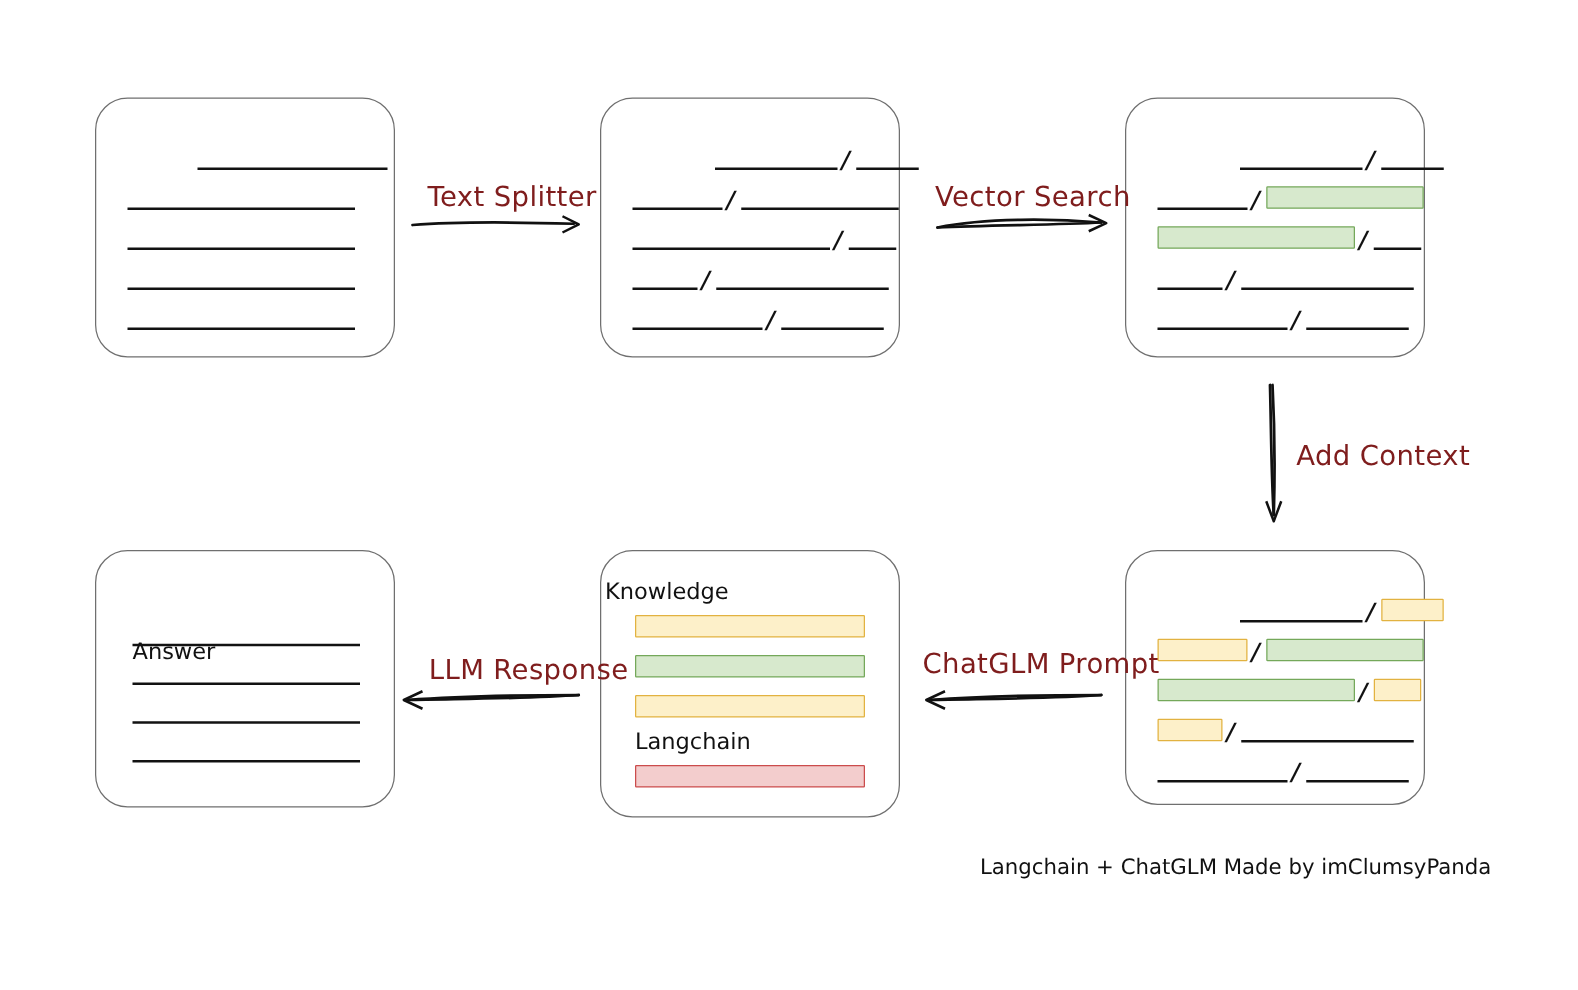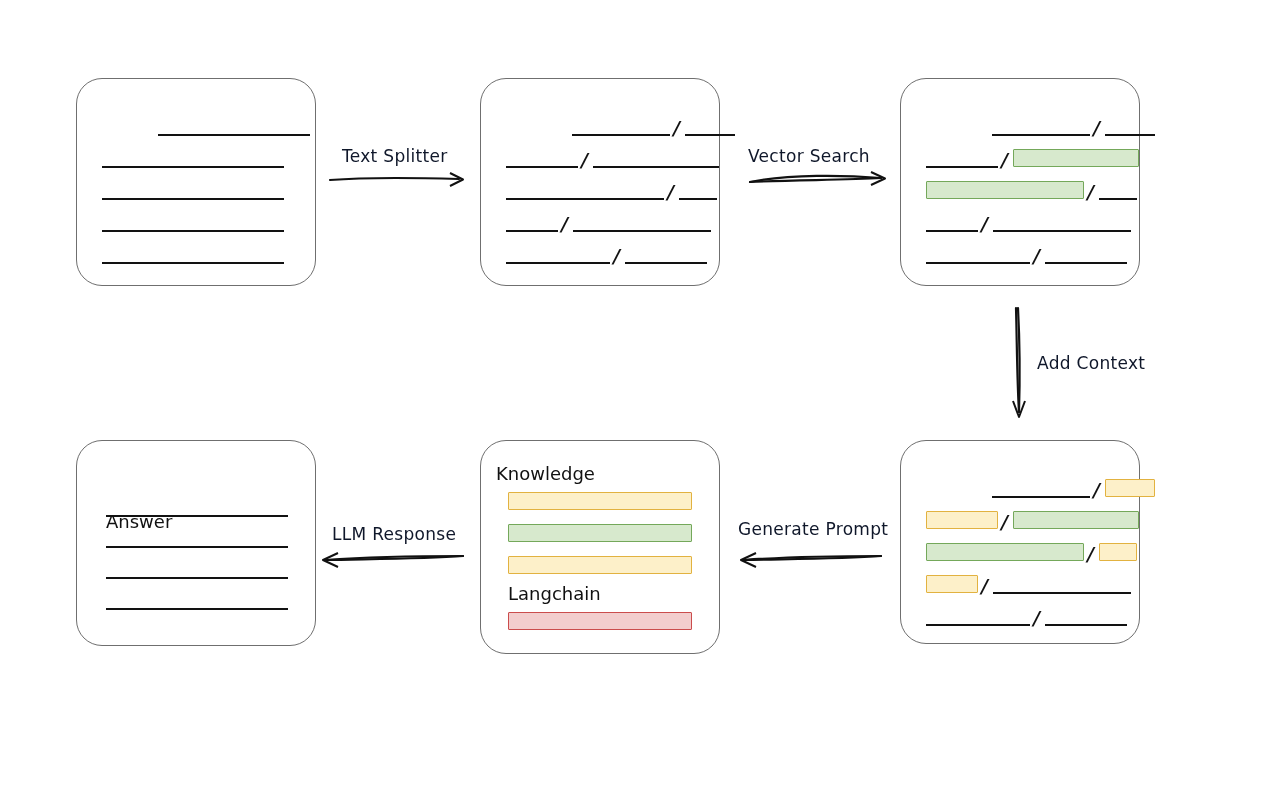--- a/index.html
+++ b/index.html
@@ -56,23 +56,23 @@
     box-sizing: border-box;
     border-radius: 1px;
   }
   .chip.green  { background: #d7e9cd; border: 1.6px solid #74a85a; }
   .chip.yellow { background: #fdf0c9; border: 1.6px solid #e2b240; }
   .chip.red    { background: #f3cdcd; border: 1.6px solid #cb4c4c; }
 
   
   .hand {
     position: absolute;
-    color: #0f172a;
-    font-family: "DejaVu Sans", sans-serif;
-    font-size: 17px;
+    color: #7f1d1d;
+    font-family: "DejaVu Sans", sans-serif;
+    font-size: 22px;
     letter-spacing: .3px;
     white-space: nowrap;
     user-select: none;
   }
   .box-title {
     position: absolute;
     color: #111111;
     font-family: "DejaVu Sans", sans-serif;
     font-size: 18px;
     white-space: nowrap;
@@ -100,25 +100,26 @@
   <div class="doc-box" style="left:480px; top:78px; width:240px; height:208px;"></div>
 
   <div class="doc-box" style="left:900px; top:78px; width:240px; height:208px;"></div>
 
   <div class="doc-box" style="left:900px; top:440px; width:240px; height:204px;"></div>
 
   <div class="doc-box" style="left:480px; top:440px; width:240px; height:214px;"></div>
 
   <div class="doc-box" style="left:76px; top:440px; width:240px; height:206px;"></div>
 
-  <div class="box-title" style="left:496px; top:463px;">Knowledge</div>
+  <div class="box-title" style="left:484px; top:463px;">Knowledge</div>
   <div class="box-title" style="left:508px; top:583px;">Langchain</div>
 
   <div class="box-title" style="left:106px; top:463px;margin-top:48px;">Answer</div>
 
+  <div class="footer-note" style="left:784px; top:684px;">Langchain + ChatGLM Made by imClumsyPanda</div>
 
   <svg class="arrow-svg" style="left:328px; top:170px;" width="140" height="22" viewBox="0 0 140 22">
     <path d="M2,10 C40,7 96,8 131,9" stroke="#111" stroke-width="2.2" fill="none" stroke-linecap="round"></path>
     <path d="M122,3 L135,9.5 L122,16" stroke="#111" stroke-width="2" fill="none" stroke-linejoin="round"></path>
   </svg>
   <div class="hand" style="left:342px; top:146px;">Text Splitter</div>
 
   <svg class="arrow-svg" style="left:748px; top:168px;" width="142" height="24" viewBox="0 0 142 24">
     <path d="M2,14 C42,6 96,7 133,10" stroke="#111" stroke-width="2.2" fill="none" stroke-linecap="round"></path>
     <path d="M2,14 C44,12 98,12 133,10" stroke="#111" stroke-width="2.2" fill="none" stroke-linecap="round"></path>
@@ -131,28 +132,28 @@
     <path d="M6,2 C7,40 7,74 9,106" stroke="#111" stroke-width="2.2" fill="none" stroke-linecap="round"></path>
     <path d="M3,95 L9,111 L15,95" stroke="#111" stroke-width="2" fill="none" stroke-linejoin="round"></path>
   </svg>
   <div class="hand" style="left:1037px; top:353px;">Add Context</div>
 
   <svg class="arrow-svg" style="left:738px; top:548px;" width="146" height="22" viewBox="0 0 146 22">
     <path d="M143,8 C104,11 46,11 6,12" stroke="#111" stroke-width="2.2" fill="none" stroke-linecap="round"></path>
     <path d="M143,8 C104,8 46,9 6,12" stroke="#111" stroke-width="2.2" fill="none" stroke-linecap="round"></path>
     <path d="M18,5 L3,12 L18,19" stroke="#111" stroke-width="2" fill="none" stroke-linejoin="round"></path>
   </svg>
-  <div class="hand" style="left:738px; top:519px;">Generate Prompt</div>
+  <div class="hand" style="left:738px; top:519px;">ChatGLM Prompt</div>
 
   <svg class="arrow-svg" style="left:320px; top:548px;" width="146" height="22" viewBox="0 0 146 22">
     <path d="M143,8 C104,11 46,11 6,12" stroke="#111" stroke-width="2.2" fill="none" stroke-linecap="round"></path>
     <path d="M143,8 C104,8 46,9 6,12" stroke="#111" stroke-width="2.2" fill="none" stroke-linecap="round"></path>
     <path d="M18,5 L3,12 L18,19" stroke="#111" stroke-width="2" fill="none" stroke-linejoin="round"></path>
   </svg>
-  <div class="hand" style="left:332px; top:524px;">LLM Response</div>
+  <div class="hand" style="left:343px; top:524px;">LLM Response</div>
 
 <div class="rule" style="left: 158px; top: 134px; width: 152px;"></div>
     <div class="rule" style="left: 102px; top: 166px; width: 182px;"></div>
     <div class="rule" style="left: 102px; top: 198px; width: 182px;"></div>
     <div class="rule" style="left: 102px; top: 230px; width: 182px;"></div>
     <div class="rule" style="left: 102px; top: 262px; width: 182px;"></div>
     <div class="rule" style="left: 572px; top: 134px; width: 98px;"></div>
     <div class="slash" style="left: 673px; top: 119px;">/</div>
     <div class="rule" style="left: 685px; top: 134px; width: 50px;"></div>
     <div class="rule" style="left: 506px; top: 166px; width: 72px;"></div>

